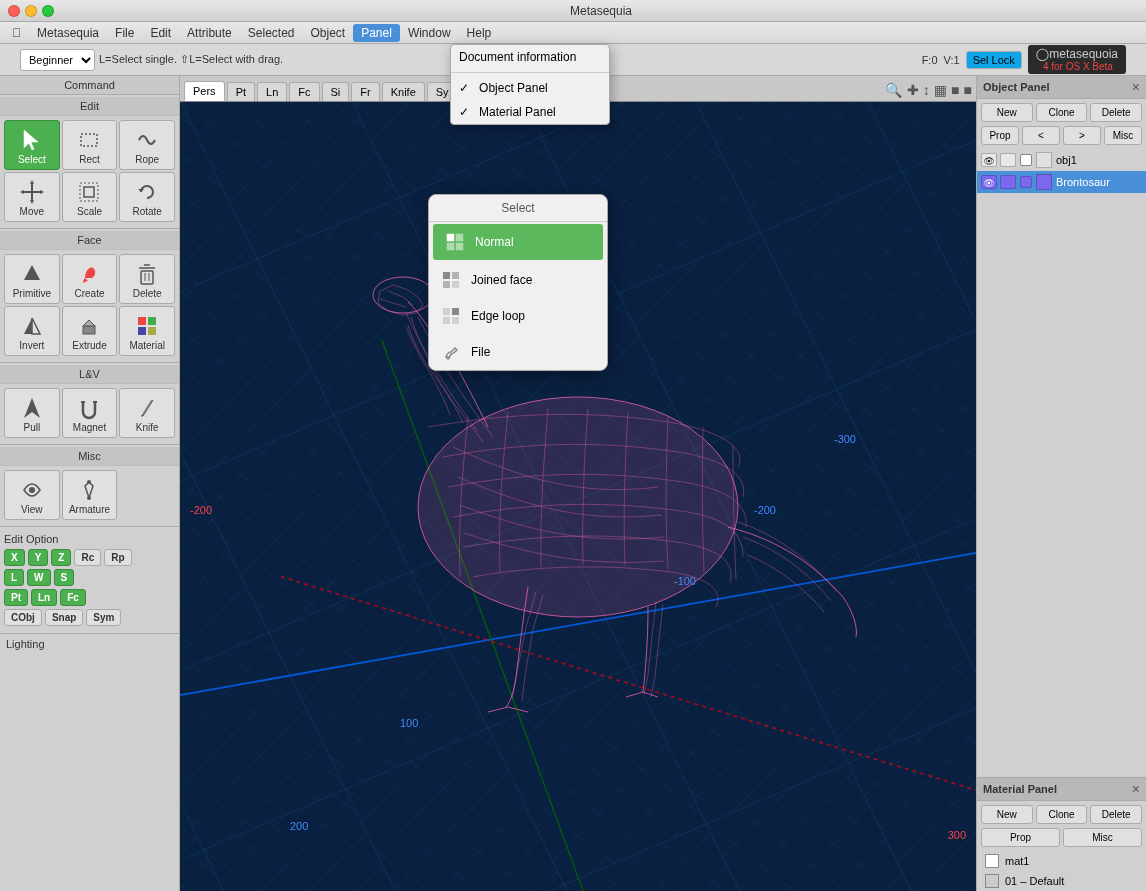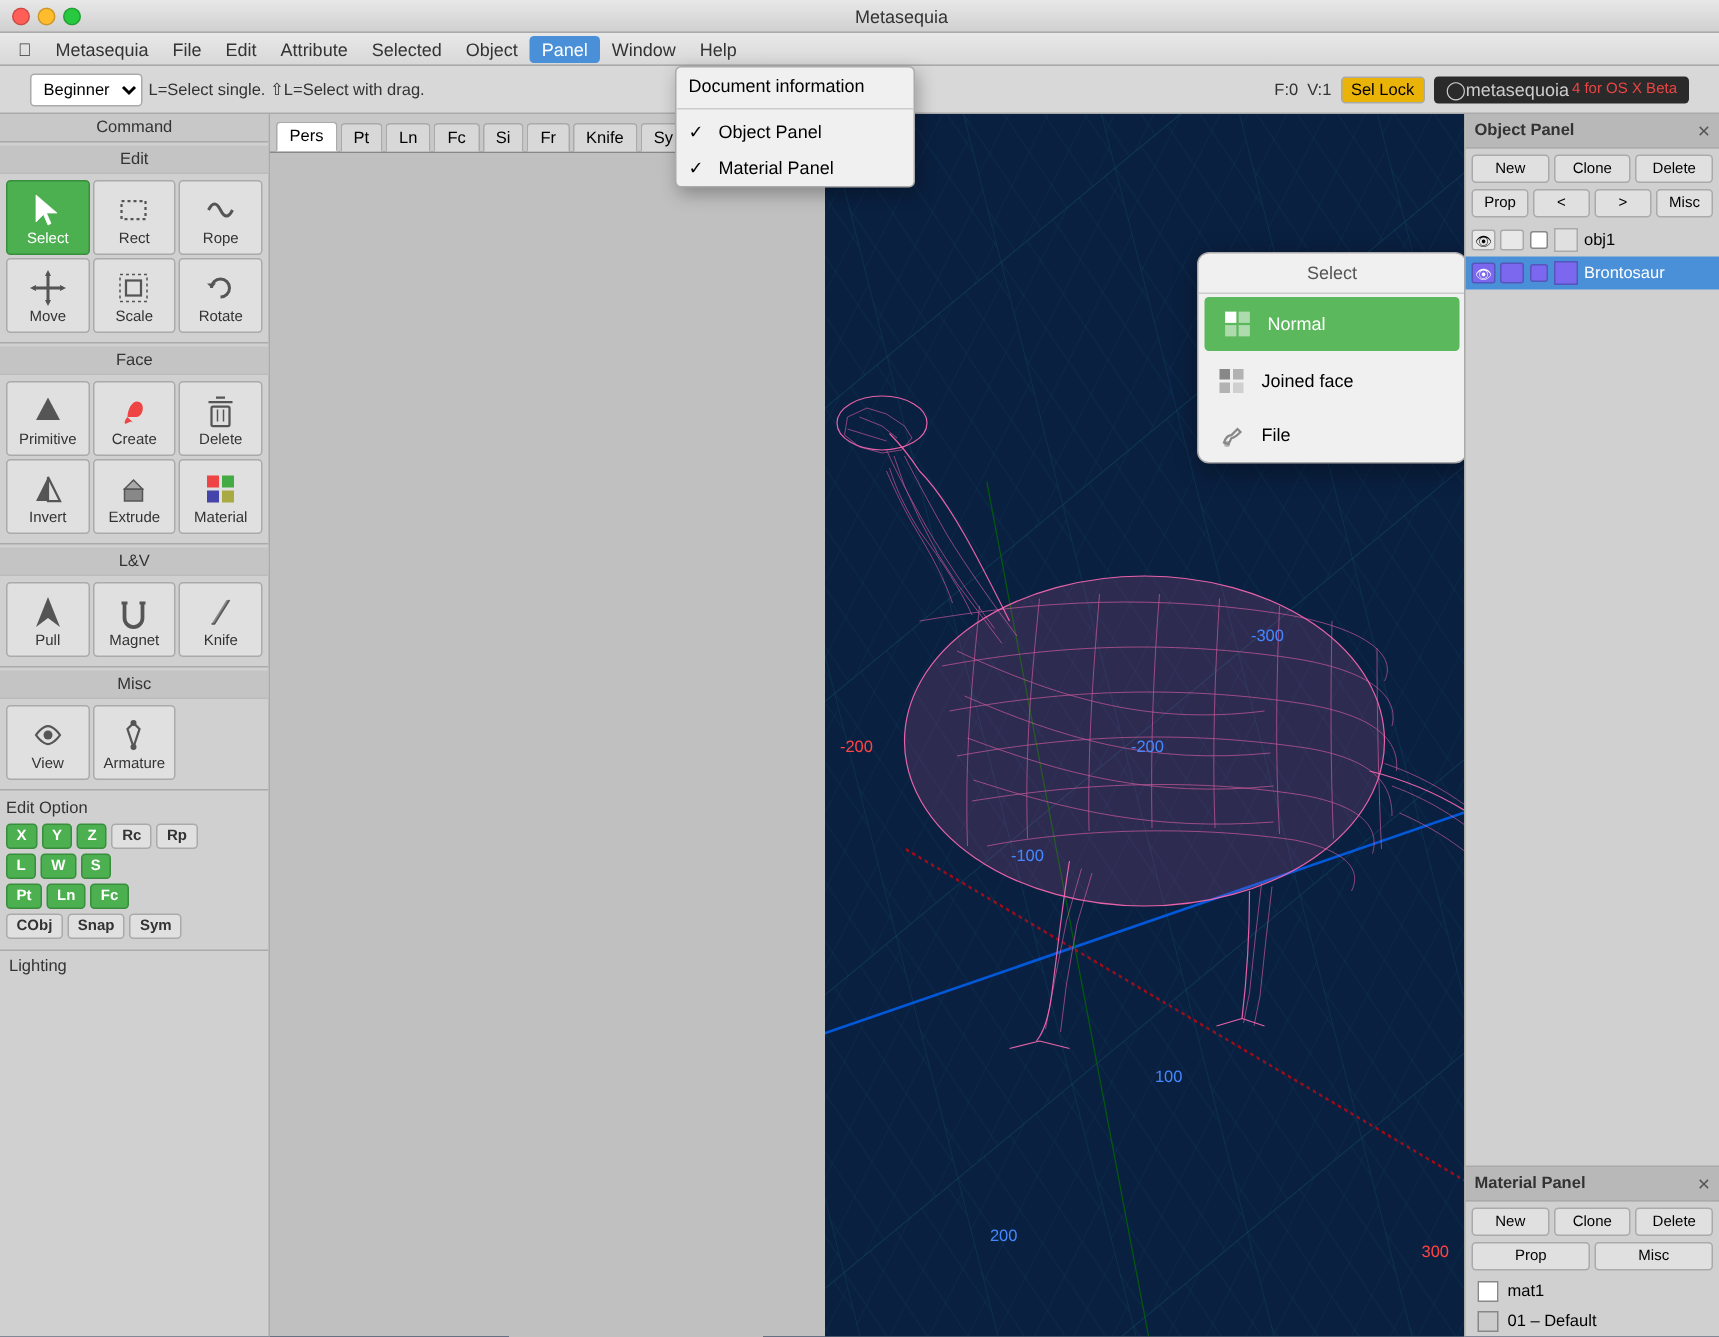--- a/index.html
+++ b/index.html
@@ -18,21 +18,21 @@
     .menubar { background: linear-gradient(to bottom, #e8e8e8, #d8d8d8); height: 22px; display: flex; align-items: center; padding: 0 4px; border-bottom: 1px solid #aaa; }
     .menu-item { padding: 2px 8px; font-size: 12px; color: #333; cursor: pointer; border-radius: 3px; }
     .menu-item.active-panel { background: #4a90d9; color: white; }
 
     
     .toolbar { background: #d8d8d8; height: 32px; display: flex; align-items: center; padding: 0 20px; gap: 4px; border-bottom: 1px solid #aaa; }
     .toolbar-select { height: 22px; font-size: 11px; background: white; border: 1px solid #aaa; border-radius: 3px; padding: 0 4px; }
     .toolbar-label { font-size: 11px; color: #333; }
     .toolbar-right { margin-left: auto; display: flex; align-items: center; gap: 6px; }
     .toolbar-stat { font-size: 11px; color: #333; }
-    .toolbar-btn { background: #eab308; border: 1px solid #aaa; border-radius: 3px; padding: 2px 6px; font-size: 11px; cursor: pointer; text-align: right; }
+    .toolbar-btn { background: #0ea5e9; border: 1px solid #aaa; border-radius: 3px; padding: 2px 6px; font-size: 11px; cursor: pointer; text-align: right; }
 
     
     .main-layout { display: flex; height: calc(891px - 22px - 22px - 32px); justify-content: flex-end; }
 
     
     .left-sidebar { width: 180px; background: #d0d0d0; border-right: 1px solid #aaa; display: flex; flex-direction: column; overflow-y: auto; }
     .sidebar-section { border-bottom: 1px solid #aaa; padding: 2px 0; }
     .sidebar-section-title { text-align: center; font-size: 11px; color: #333; padding: 3px 0; background: #c4c4c4; border-bottom: 1px solid #bbb; font-weight: 500; }
     .tool-grid { display: grid; grid-template-columns: repeat(3, 1fr); gap: 2px; padding: 4px; }
     .tool-btn { display: flex; flex-direction: column; align-items: center; justify-content: center; padding: 4px 2px; background: #e0e0e0; border: 1px solid #aaa; border-radius: 3px; cursor: pointer; font-size: 10px; color: #333; min-height: 50px; }
@@ -46,21 +46,21 @@
     .small-btn.gray { background: #e0e0e0; color: #333; border-color: #aaa; }
 
     
     .view-tabs { background: #c8c8c8; height: 26px; display: flex; align-items: flex-end; padding: 0 4px; border-bottom: 1px solid #888; }
     .view-tab { padding: 3px 8px; font-size: 11px; background: #d8d8d8; border: 1px solid #aaa; border-bottom: none; border-radius: 3px 3px 0 0; margin-right: 2px; cursor: pointer; }
     .view-tab.active { background: white; border-bottom: 1px solid white; }
     .view-tab-icons { margin-left: auto; display: flex; align-items: center; gap: 4px; padding-bottom: 3px; }
     .view-tab-icon { font-size: 14px; cursor: pointer; color: #555; }
 
     
-    .viewport-container { flex: 1; display: flex; position: relative; }
+    .viewport-container { flex: 1; display: flex; flex-direction: column; position: relative; }
     .viewport { flex: 1; background: #0a2040; position: relative; overflow: hidden; }
 
     
     .grid-svg { position: absolute; top: 0; left: 0; width: 100%; height: 100%; }
 
     
     .right-panel { width: 170px; background: #d0d0d0; border-left: 1px solid #aaa; display: flex; flex-direction: column; }
     .panel-header { background: #b8b8b8; padding: 3px 6px; font-size: 11px; font-weight: bold; color: #333; display: flex; align-items: center; justify-content: space-between; border-bottom: 1px solid #aaa; }
     .panel-btn-row { display: flex; gap: 3px; padding: 4px; }
     .panel-btn { flex: 1; padding: 3px 4px; background: #e0e0e0; border: 1px solid #aaa; border-radius: 3px; font-size: 10px; text-align: center; cursor: pointer; }
@@ -130,21 +130,21 @@
     <option>Beginner</option>
     <option>Standard</option>
     <option>Expert</option>
   </select>
   <span class="toolbar-label">L=Select single.  ⇧L=Select with drag.</span>
   <div class="toolbar-right">
     <span class="toolbar-stat">F:0</span>
     <span class="toolbar-stat">V:1</span>
     <span class="toolbar-btn">Sel Lock</span>
 
-    <div style="background:#2a2a2a; padding:2px 8px; border-radius:3px; display:flex; align-items:center;">
+    <div style="background:#2a2a2a; padding:2px 8px; border-radius:3px; display:flex; align-items:center;flex-direction:column;">
       <span style="color:#ccc; font-size:12px;">◯metasequoia</span>
         <span style="color:#e44; font-size:10px; margin-left:2px;">4 for OS X Beta</span>
     </div>
   </div>
 </div>
 
 <div class="main-layout">
 
   <div class="left-sidebar">
 
@@ -466,20 +466,31 @@
                 <rect x="2" y="2" width="7" height="7" fill="#888"></rect>
                 <rect x="11" y="2" width="7" height="7" fill="#888" opacity="0.6"></rect>
                 <rect x="2" y="11" width="7" height="7" fill="#888" opacity="0.6"></rect>
                 <rect x="11" y="11" width="7" height="7" fill="#888" opacity="0.3"></rect>
               </svg>
           </div>
           <span>Joined face</span>
         </div>
 
 
+        <div class="submenu-item">
+          <div class="submenu-icon">
+            <svg viewBox="0 0 20 20">
+                <rect x="2" y="2" width="7" height="7" fill="#888" opacity="0.3"></rect>
+                <rect x="11" y="2" width="7" height="7" fill="#888"></rect>
+                <rect x="2" y="11" width="7" height="7" fill="#888" opacity="0.3"></rect>
+                <rect x="11" y="11" width="7" height="7" fill="#888" opacity="0.3"></rect>
+              </svg>
+          </div>
+          <span>Edge loop</span>
+        </div>
 
 
 
 
         <div class="submenu-item">
           <div class="submenu-icon">
             <svg viewBox="0 0 20 20">
                 <path d="M5,15 C6,12 8,10 10,10 C10,10 12,8 14,6 L16,8 C14,10 12,12 10,12 C10,12 9,14 8,16 Z" fill="none" stroke="#888" stroke-width="1.5"></path>
                 <circle cx="7" cy="16" r="2" fill="#888" opacity="0.6"></circle>
               </svg>

